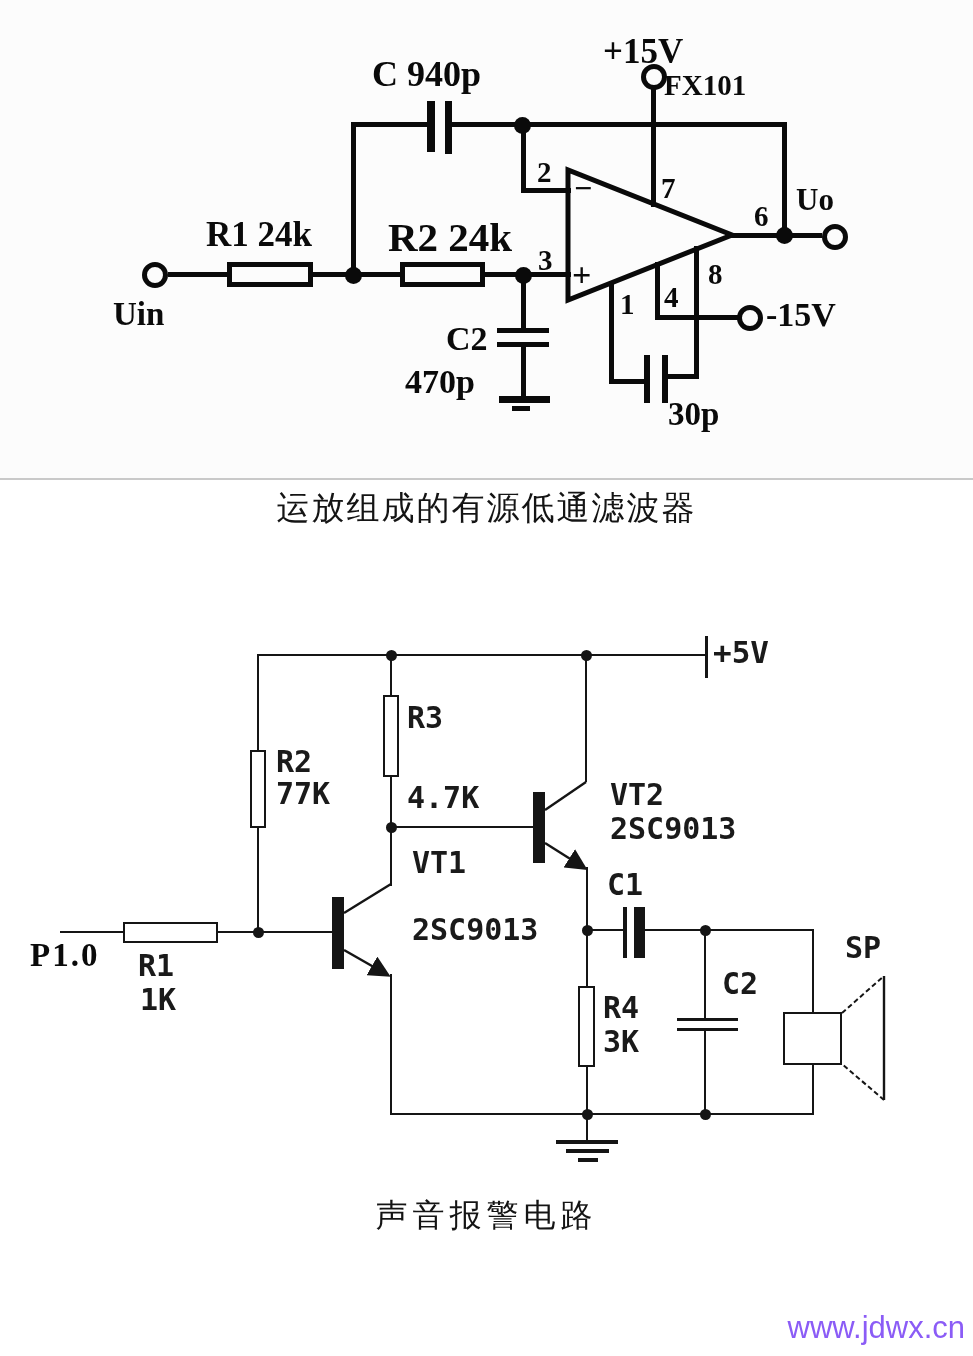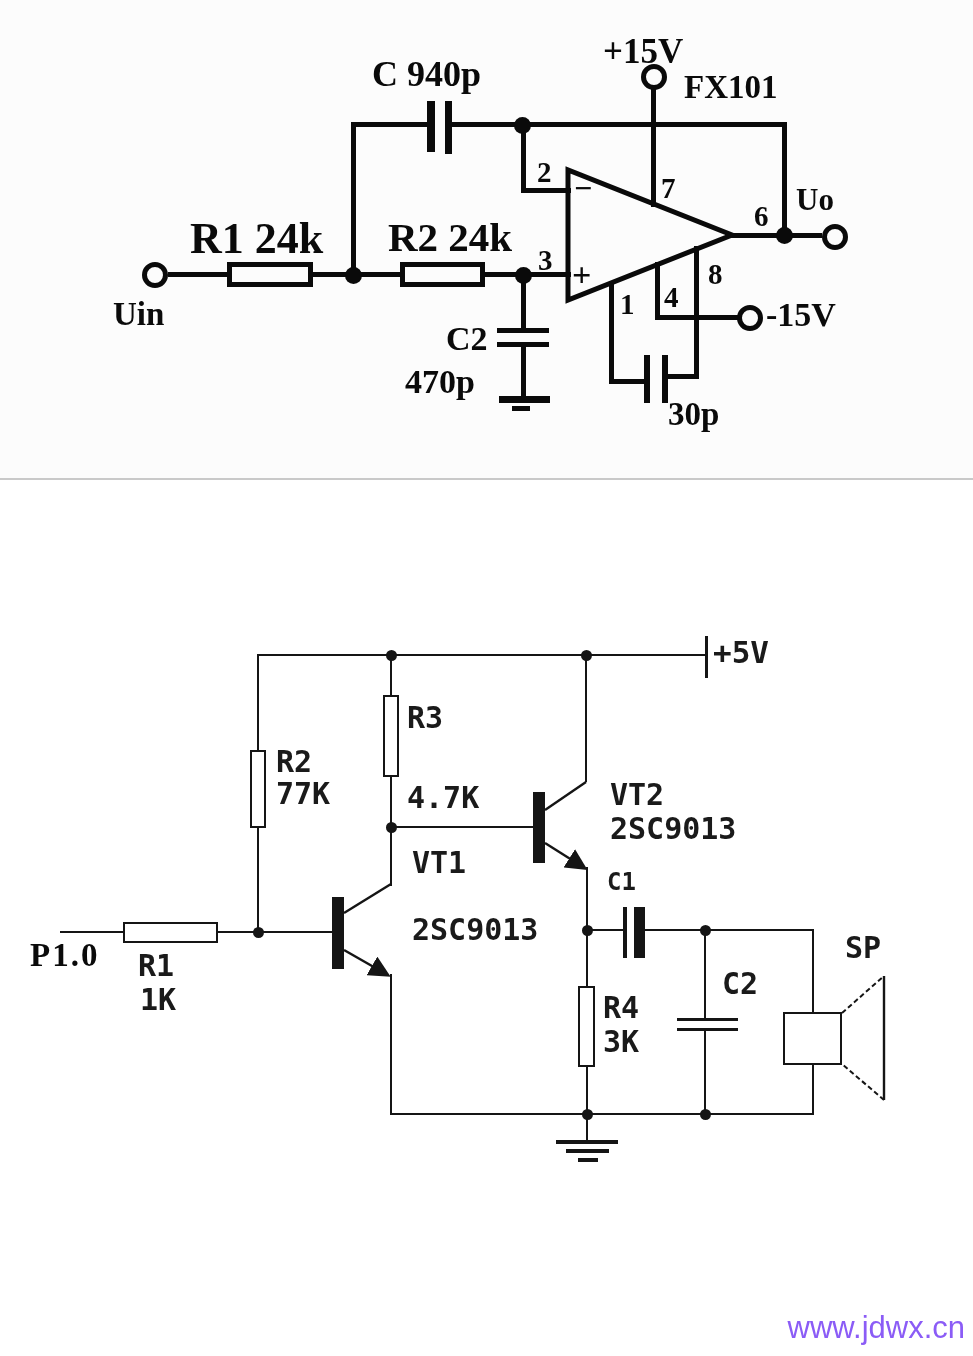--- a/index.html
+++ b/index.html
@@ -87,39 +87,40 @@
   <i class="ring" style="left:142px;top:262px"></i>
   <i class="ring" style="left:641px;top:64px"></i>
   <i class="ring" style="left:822px;top:224px"></i>
   <i class="ring" style="left:737px;top:305px"></i>
 
   <i class="rbox" style="left:227px;top:262px;width:76px;height:15px"></i>
   <i class="rbox" style="left:400px;top:262px;width:75px;height:15px"></i>
 
   <div class="lbl" style="left:372px;top:56px;font-size:36px">C 940p</div>
   <div class="lbl" style="left:603px;top:34px;font-size:35px">+15V</div>
-  <div class="lbl" style="left:684px;top:71px;font-size:33px">FX101</div>
-  <div class="lbl" style="left:190px;top:217px;font-size:44px">R1 24k</div>
+  <div class="lbl" style="left:664px;top:71px;font-size:29px">FX101</div>
+  <div class="lbl" style="left:206px;top:217px;font-size:35px">R1 24k</div>
   <div class="lbl" style="left:388px;top:217px;font-size:41px">R2 24k</div>
   <div class="lbl" style="left:113px;top:298px;font-size:33px">Uin</div>
   <div class="lbl" style="left:796px;top:184px;font-size:31px">Uo</div>
   <div class="lbl" style="left:766px;top:298px;font-size:34px">-15V</div>
   <div class="lbl" style="left:446px;top:322px;font-size:34px">C2</div>
   <div class="lbl" style="left:405px;top:365px;font-size:34px">470p</div>
   <div class="lbl" style="left:668px;top:398px;font-size:33px">30p</div>
   <div class="lbl" style="left:574px;top:172px;font-size:32px">−</div>
   <div class="lbl" style="left:572px;top:258px;font-size:34px">+</div>
   <div class="lbl" style="left:537px;top:158px;font-size:29px">2</div>
   <div class="lbl" style="left:538px;top:246px;font-size:29px">3</div>
   <div class="lbl" style="left:661px;top:174px;font-size:29px">7</div>
   <div class="lbl" style="left:754px;top:202px;font-size:29px">6</div>
   <div class="lbl" style="left:708px;top:260px;font-size:29px">8</div>
   <div class="lbl" style="left:664px;top:283px;font-size:29px">4</div>
   <div class="lbl" style="left:620px;top:290px;font-size:29px">1</div>
 
+  <div class="caption" style="top:486px;font-size:33px;letter-spacing:2px">运放组成的有源低通滤波器</div>
 
   <i class="w2" style="left:257px;top:654px;width:450px;height:2px"></i>
   <i class="w2" style="left:705px;top:636px;width:3px;height:42px"></i>
   <i class="w2" style="left:257px;top:654px;width:2px;height:96px"></i>
   <i class="w2" style="left:257px;top:828px;width:2px;height:105px"></i>
   <i class="w2" style="left:60px;top:931px;width:63px;height:2px"></i>
   <i class="w2" style="left:218px;top:931px;width:115px;height:2px"></i>
   <i class="w2" style="left:390px;top:654px;width:2px;height:41px"></i>
   <i class="w2" style="left:390px;top:777px;width:2px;height:51px"></i>
   <i class="w2" style="left:391px;top:826px;width:142px;height:2px"></i>
@@ -165,25 +166,26 @@
 
   <div class="mlbl" style="left:713px;top:637px;font-size:31px">+5V</div>
   <div class="mlbl" style="left:276px;top:747px;font-size:30px">R2</div>
   <div class="mlbl" style="left:276px;top:779px;font-size:30px">77K</div>
   <div class="mlbl" style="left:407px;top:703px;font-size:30px">R3</div>
   <div class="mlbl" style="left:407px;top:783px;font-size:30px">4.7K</div>
   <div class="mlbl" style="left:610px;top:780px;font-size:30px">VT2</div>
   <div class="mlbl" style="left:610px;top:814px;font-size:30px">2SC9013</div>
   <div class="mlbl" style="left:412px;top:848px;font-size:30px">VT1</div>
   <div class="mlbl" style="left:412px;top:915px;font-size:30px">2SC9013</div>
-  <div class="mlbl" style="left:607px;top:870px;font-size:24px">C1</div>
+  <div class="mlbl" style="left:607px;top:870px;font-size:30px">C1</div>
   <div class="mlbl" style="left:603px;top:993px;font-size:30px">R4</div>
   <div class="mlbl" style="left:603px;top:1027px;font-size:30px">3K</div>
   <div class="mlbl" style="left:722px;top:969px;font-size:30px">C2</div>
   <div class="mlbl" style="left:845px;top:933px;font-size:30px">SP</div>
   <div class="lbl" style="left:30px;top:939px;font-size:33px;letter-spacing:2px">P1.0</div>
   <div class="mlbl" style="left:138px;top:951px;font-size:30px">R1</div>
   <div class="mlbl" style="left:140px;top:985px;font-size:30px">1K</div>
 
+  <div class="caption" style="top:1194px;font-size:32px;letter-spacing:5px">声音报警电路</div>
 
   <div class="watermark" style="color: #8b5cf6;">www.jdwx.cn</div>
 
 </div>
 
 </body></html>

